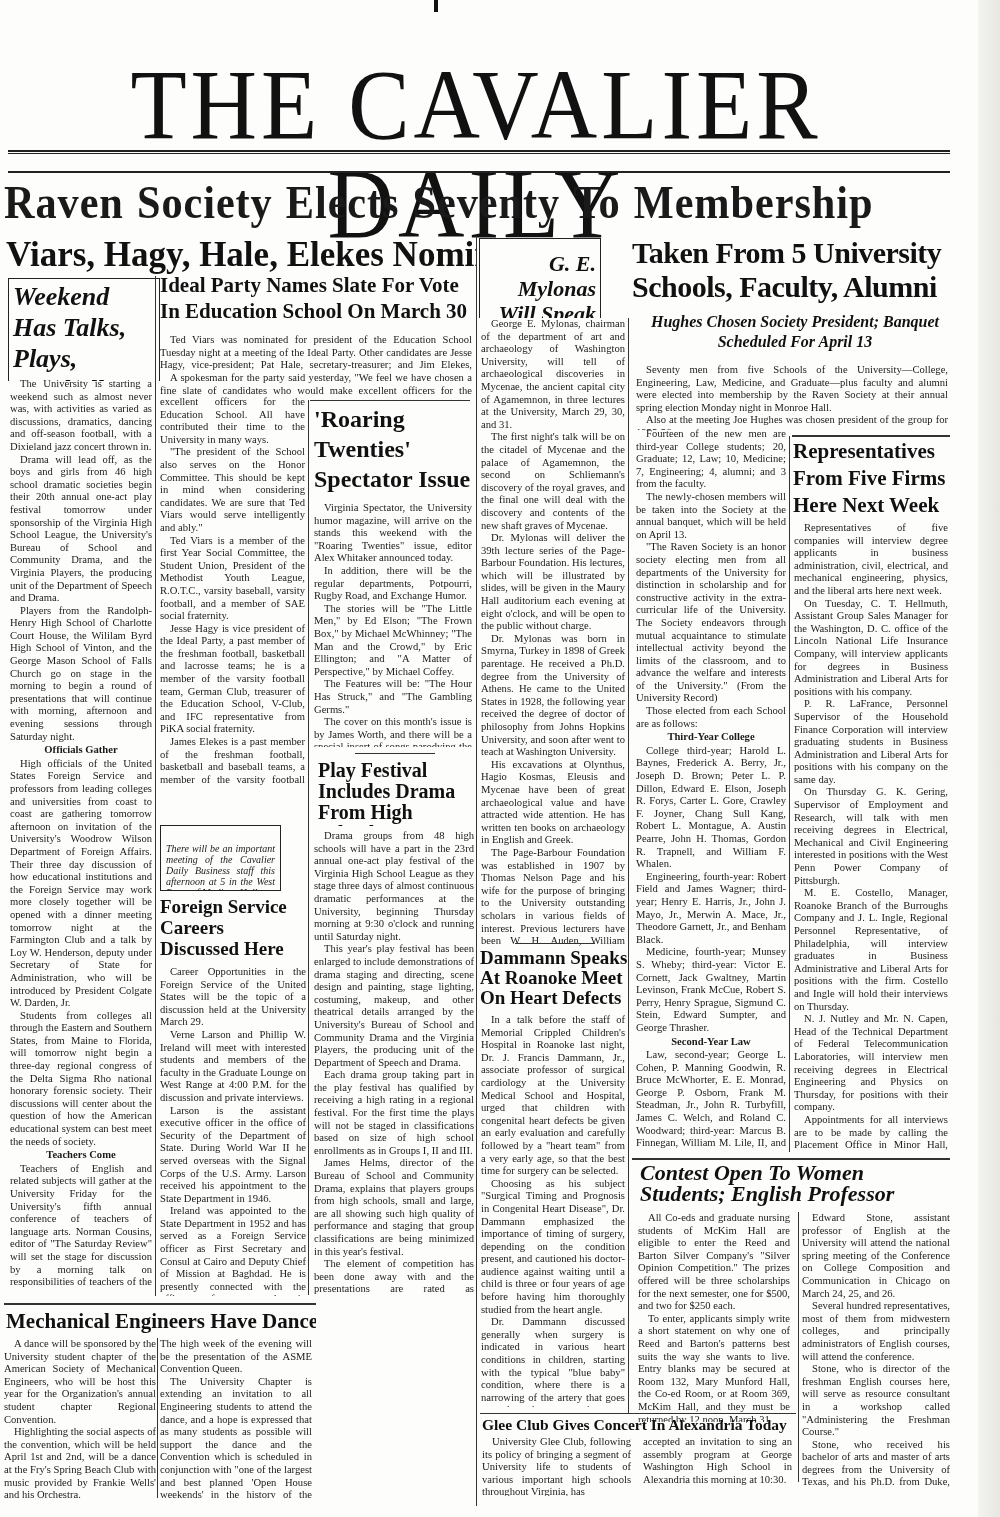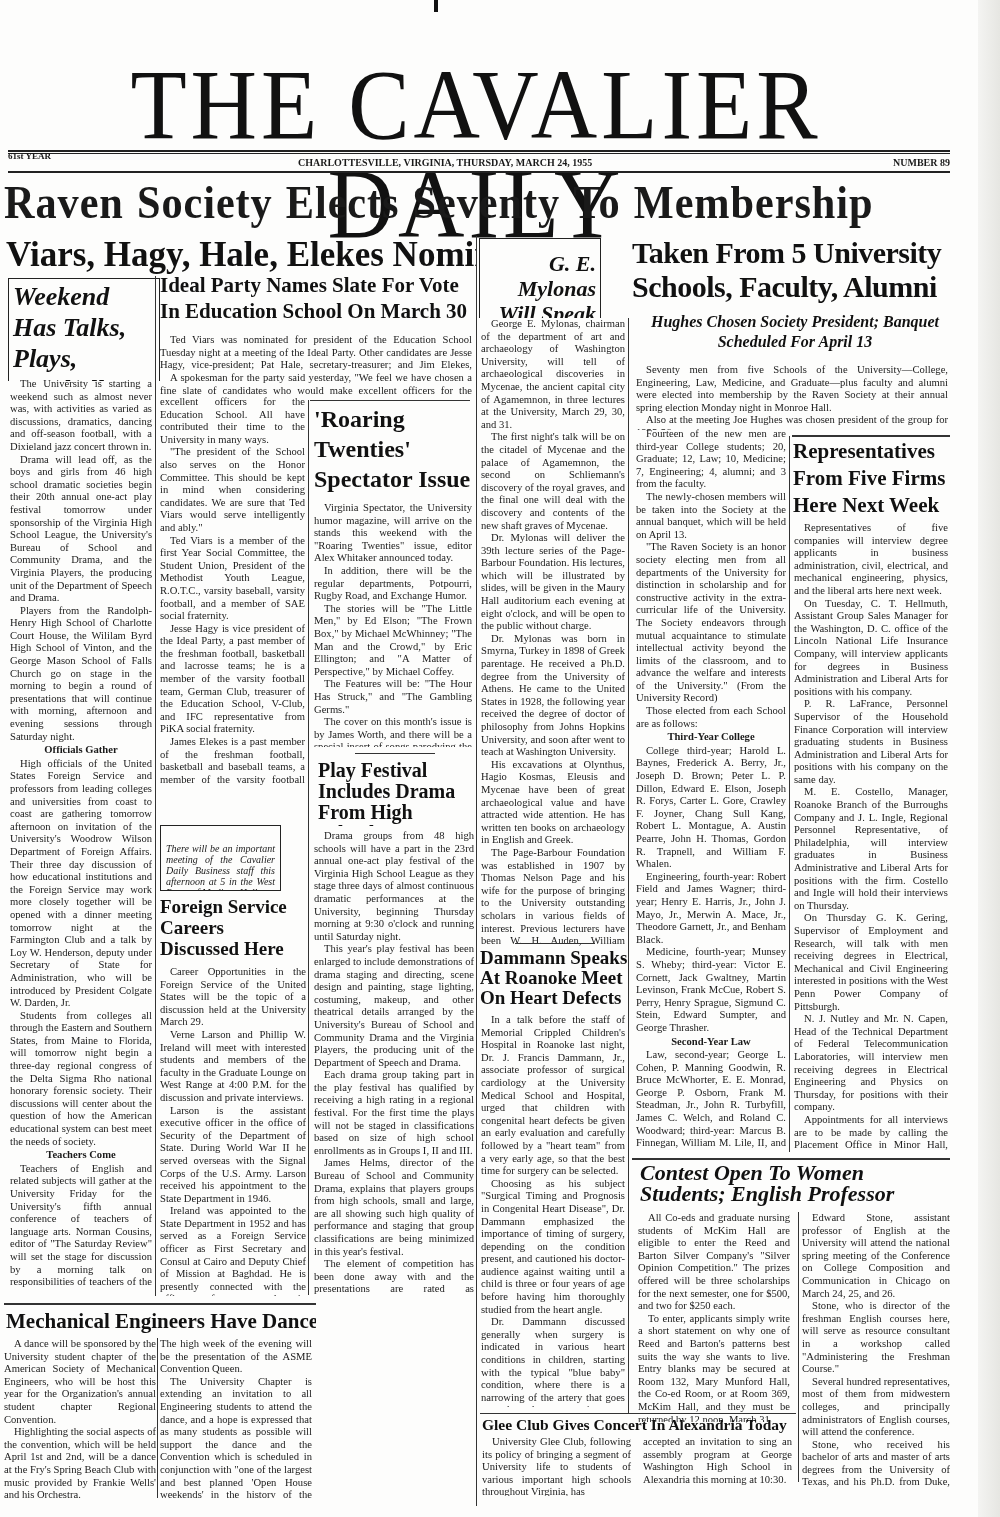--- a/index.html
+++ b/index.html
@@ -29,25 +29,20 @@
 </head>
 <body>
 
 <div class="page">
   <div class="edge"></div>
   <div class="crease"></div>
 
   <div class="masthead">THE CAVALIER DAILY</div>
   <div class="rule" style="left:8px;top:150px;width:942px;"></div>
   <div class="rule" style="left:8px;top:153px;width:942px;height:1px;"></div>
-  <div class="dateline">
-    <span class="yr">61st YEAR</span>
-    <span class="dt">CHARLOTTESVILLE, VIRGINIA, THURSDAY, MARCH 24, 1955</span>
-    <span class="no">NUMBER 89</span>
-  </div>
   <div class="rule" style="left:8px;top:171px;width:942px;"></div>
 
   <div class="banner">
     <span>Raven</span>
     <span>Society</span>
     <span>Elects</span>
     <span>Seventy</span>
     <span>To</span>
     <span>Membership</span>
   </div>
@@ -161,37 +156,37 @@
 
   </div>
   <div class="vline" style="left:789px;top:436px;height:716px;"></div>
 
   <div class="hline" style="left:792px;top:435px;width:158px;height:2px;"></div>
   <div class="box hd" style="left:793px;top:438px;width:160px;height:82px;font-size:21px;line-height:27px;">Representatives From Five Firms Here Next Week</div>
   <div class="box txt" style="left:794px;top:522px;width:154px;height:630px;">
     <p>Representatives of five companies will interview degree applicants in business administration, civil, electrical, and mechanical engineering, physics, and the liberal arts here next week.</p>
     <p>On Tuesday, C. T. Hellmuth, Assistant Group Sales Manager for the Washington, D. C. office of the Lincoln National Life Insurance Company, will interview applicants for degrees in Business Administration and Liberal Arts for positions with his company.</p>
     <p>P. R. LaFrance, Personnel Supervisor of the Household Finance Corporation will interview graduating students in Business Administration and Liberal Arts for positions with his company on the same day.</p>
+    <p>On Thursday G. K. Gering, Supervisor of Employment and Research, will talk with men receiving degrees in Electrical, Mechanical and Civil Engineering interested in positions with the West Penn Power Company of Pittsburgh.</p>
     <p>M. E. Costello, Manager, Roanoke Branch of the Burroughs Company and J. L. Ingle, Regional Personnel Representative, of Philadelphia, will interview graduates in Business Administrative and Liberal Arts for positions with the firm. Costello and Ingle will hold their interviews on Thursday.</p>
-    <p>On Thursday G. K. Gering, Supervisor of Employment and Research, will talk with men receiving degrees in Electrical, Mechanical and Civil Engineering interested in positions with the West Penn Power Company of Pittsburgh.</p>
     <p>N. J. Nutley and Mr. N. Capen, Head of the Technical Department of Federal Telecommunication Laboratories, will interview men receiving degrees in Electrical Engineering and Physics on Thursday, for positions with their company.</p>
     <p>Appointments for all interviews are to be made by calling the Placement Office in Minor Hall, and a brochure containing additional information on most of the above companies may be obtained by coming to that office. All appointments must be made by Tuesday, March 22 so that visits from companies for which there are no applicants may be cancelled.</p>
   </div>
 
   <div class="hline" style="left:632px;top:1158px;width:318px;height:2px;"></div>
   <div class="box hd it" style="left:640px;top:1162px;width:312px;height:44px;font-size:22px;line-height:21px;">Contest Open To Women Students; English Professor Attends Meet</div>
   <div class="box txt" style="left:638px;top:1212px;width:152px;height:210px;">
     <p>All Co-eds and graduate nursing students of McKim Hall are eligible to enter the Reed and Barton Silver Company's "Silver Opinion Competition." The prizes offered will be three scholarships for the next semester, one for $500, and two for $250 each.</p>
     <p>To enter, applicants simply write a short statement on why one of Reed and Barton's patterns best suits the way she wants to live. Entry blanks may be secured at Room 132, Mary Munford Hall, the Co-ed Room, or at Room 369, McKim Hall, and they must be returned by 12 noon, March 31.</p>
   </div>
   <div class="vline" style="left:798px;top:1212px;height:270px;"></div>
   <div class="box txt" style="left:802px;top:1212px;width:148px;height:275px;">
     <p>Edward Stone, assistant professor of English at the University will attend the national spring meeting of the Conference on College Composition and Communication in Chicago on March 24, 25, and 26.</p>
+    <p>Several hundred representatives, most of them from midwestern colleges, and principally administrators of English courses, will attend the conference.</p>
     <p>Stone, who is director of the freshman English courses here, will serve as resource consultant in a workshop called "Administering the Freshman Course."</p>
-    <p>Several hundred representatives, most of them from midwestern colleges, and principally administrators of English courses, will attend the conference.</p>
     <p>Stone, who received his bachelor of arts and master of arts degrees from the University of Texas, and his Ph.D. from Duke, taught at Duke and the Georgia Institute of Technology before coming to Virginia in 1953.</p>
   </div>
 
   <div class="hline" style="left:480px;top:1413px;width:316px;"></div>
   <div class="box hd" style="left:482px;top:1414px;width:316px;height:22px;font-size:15.5px;line-height:22px;white-space:nowrap;">Glee Club Gives Concert In Alexandria Today</div>
   <div class="box txt" style="left:482px;top:1436px;width:310px;height:60px;">
     <div class="cols2">
       <div>
           <p>University Glee Club, following its policy of bringing a segment of University life to students of various important high schools throughout Virginia, has</p>
         </div>

